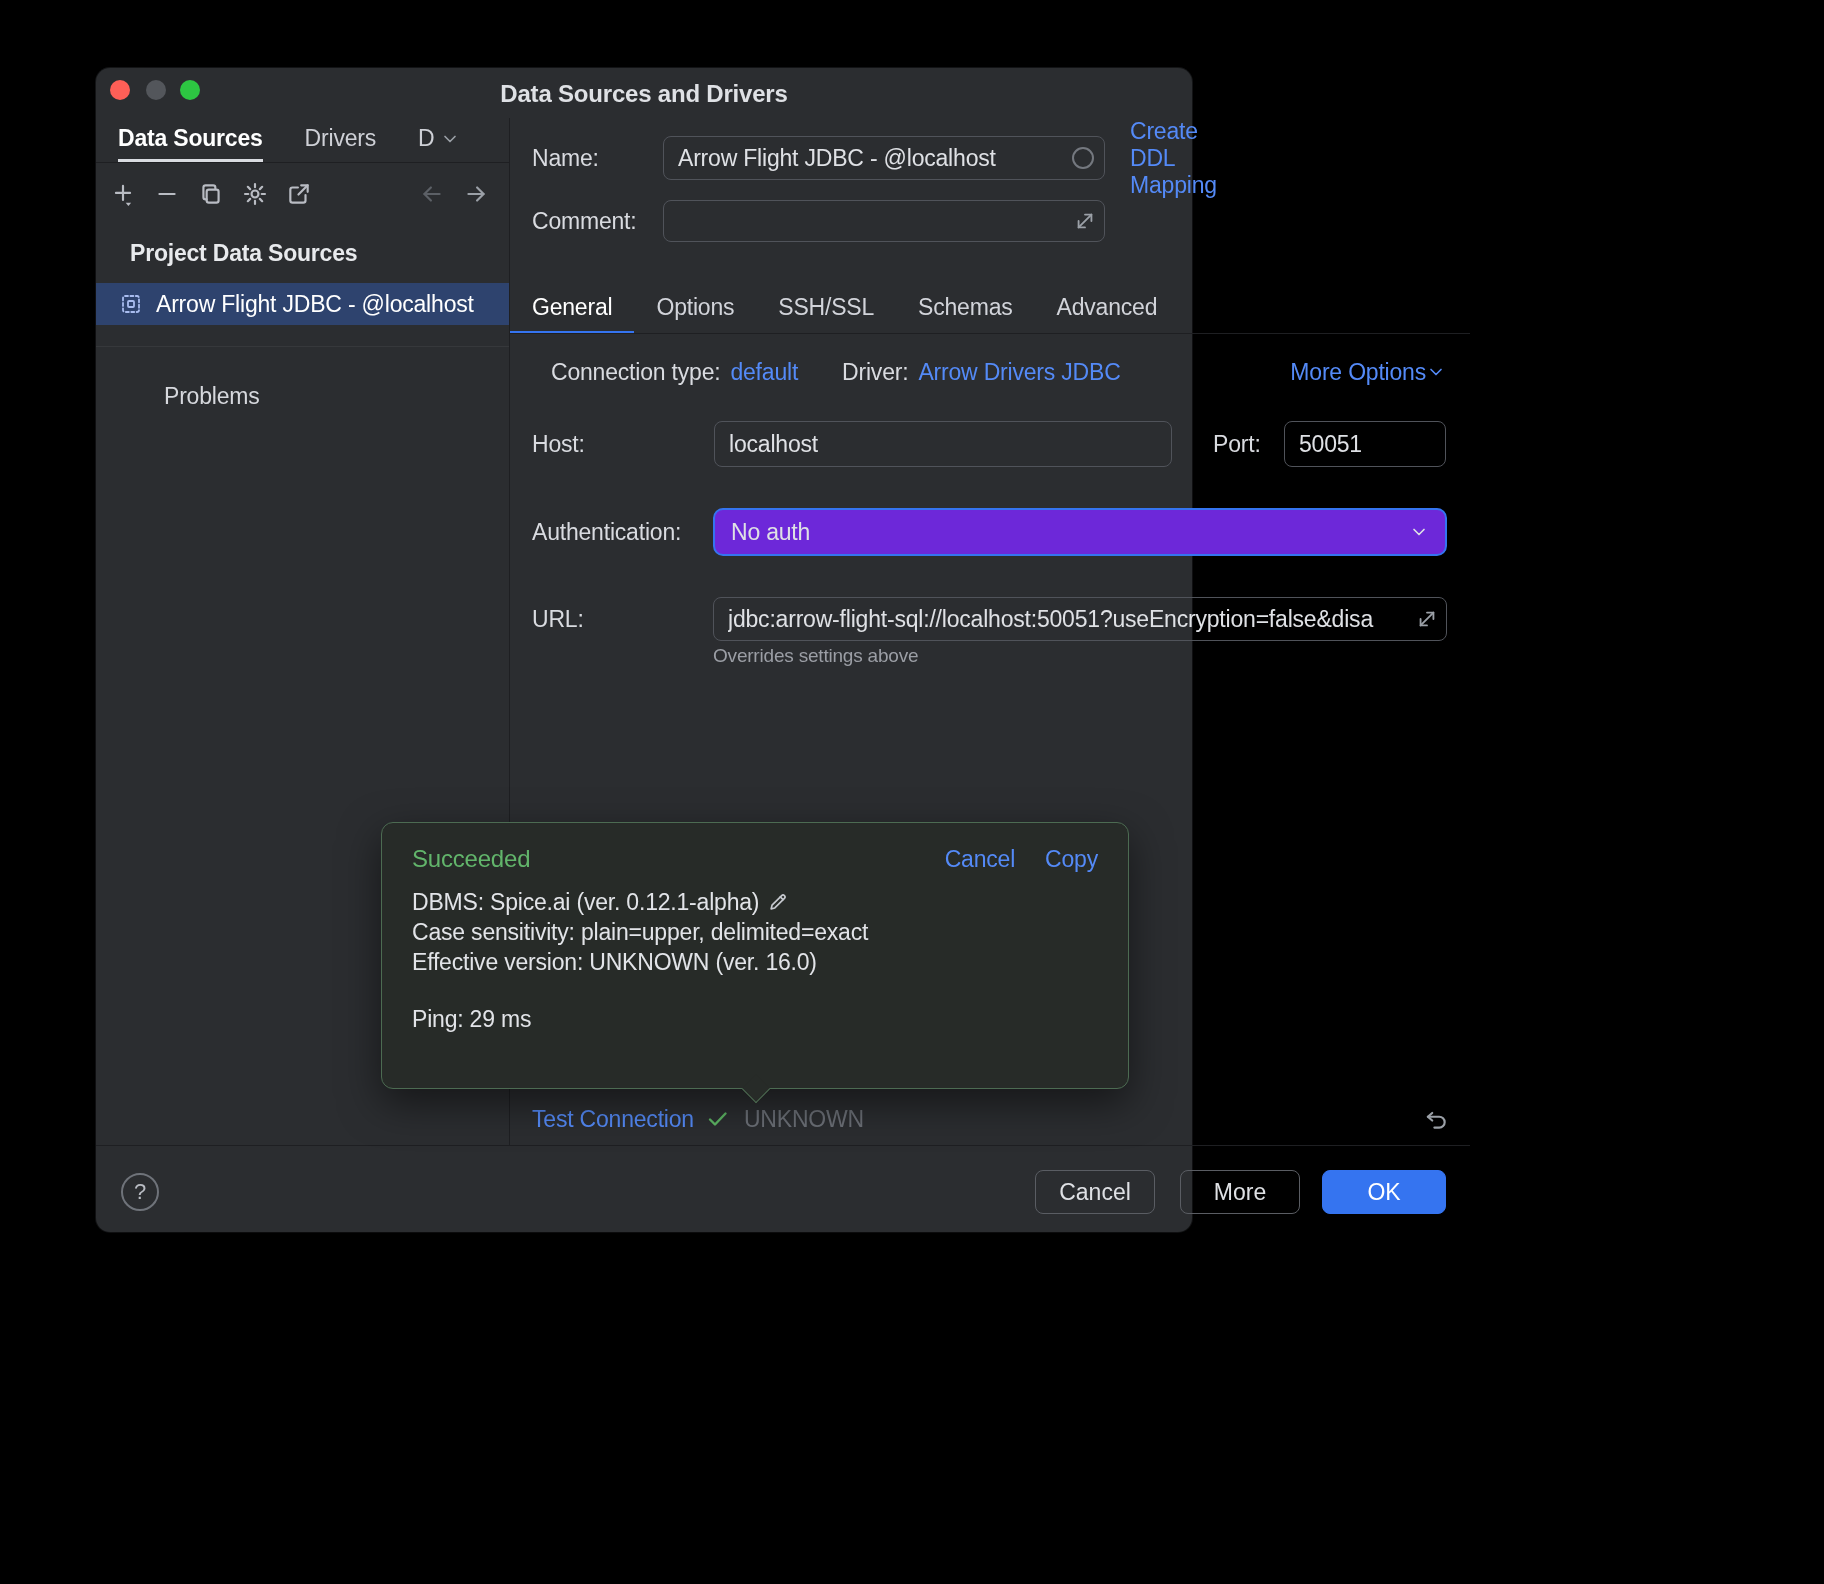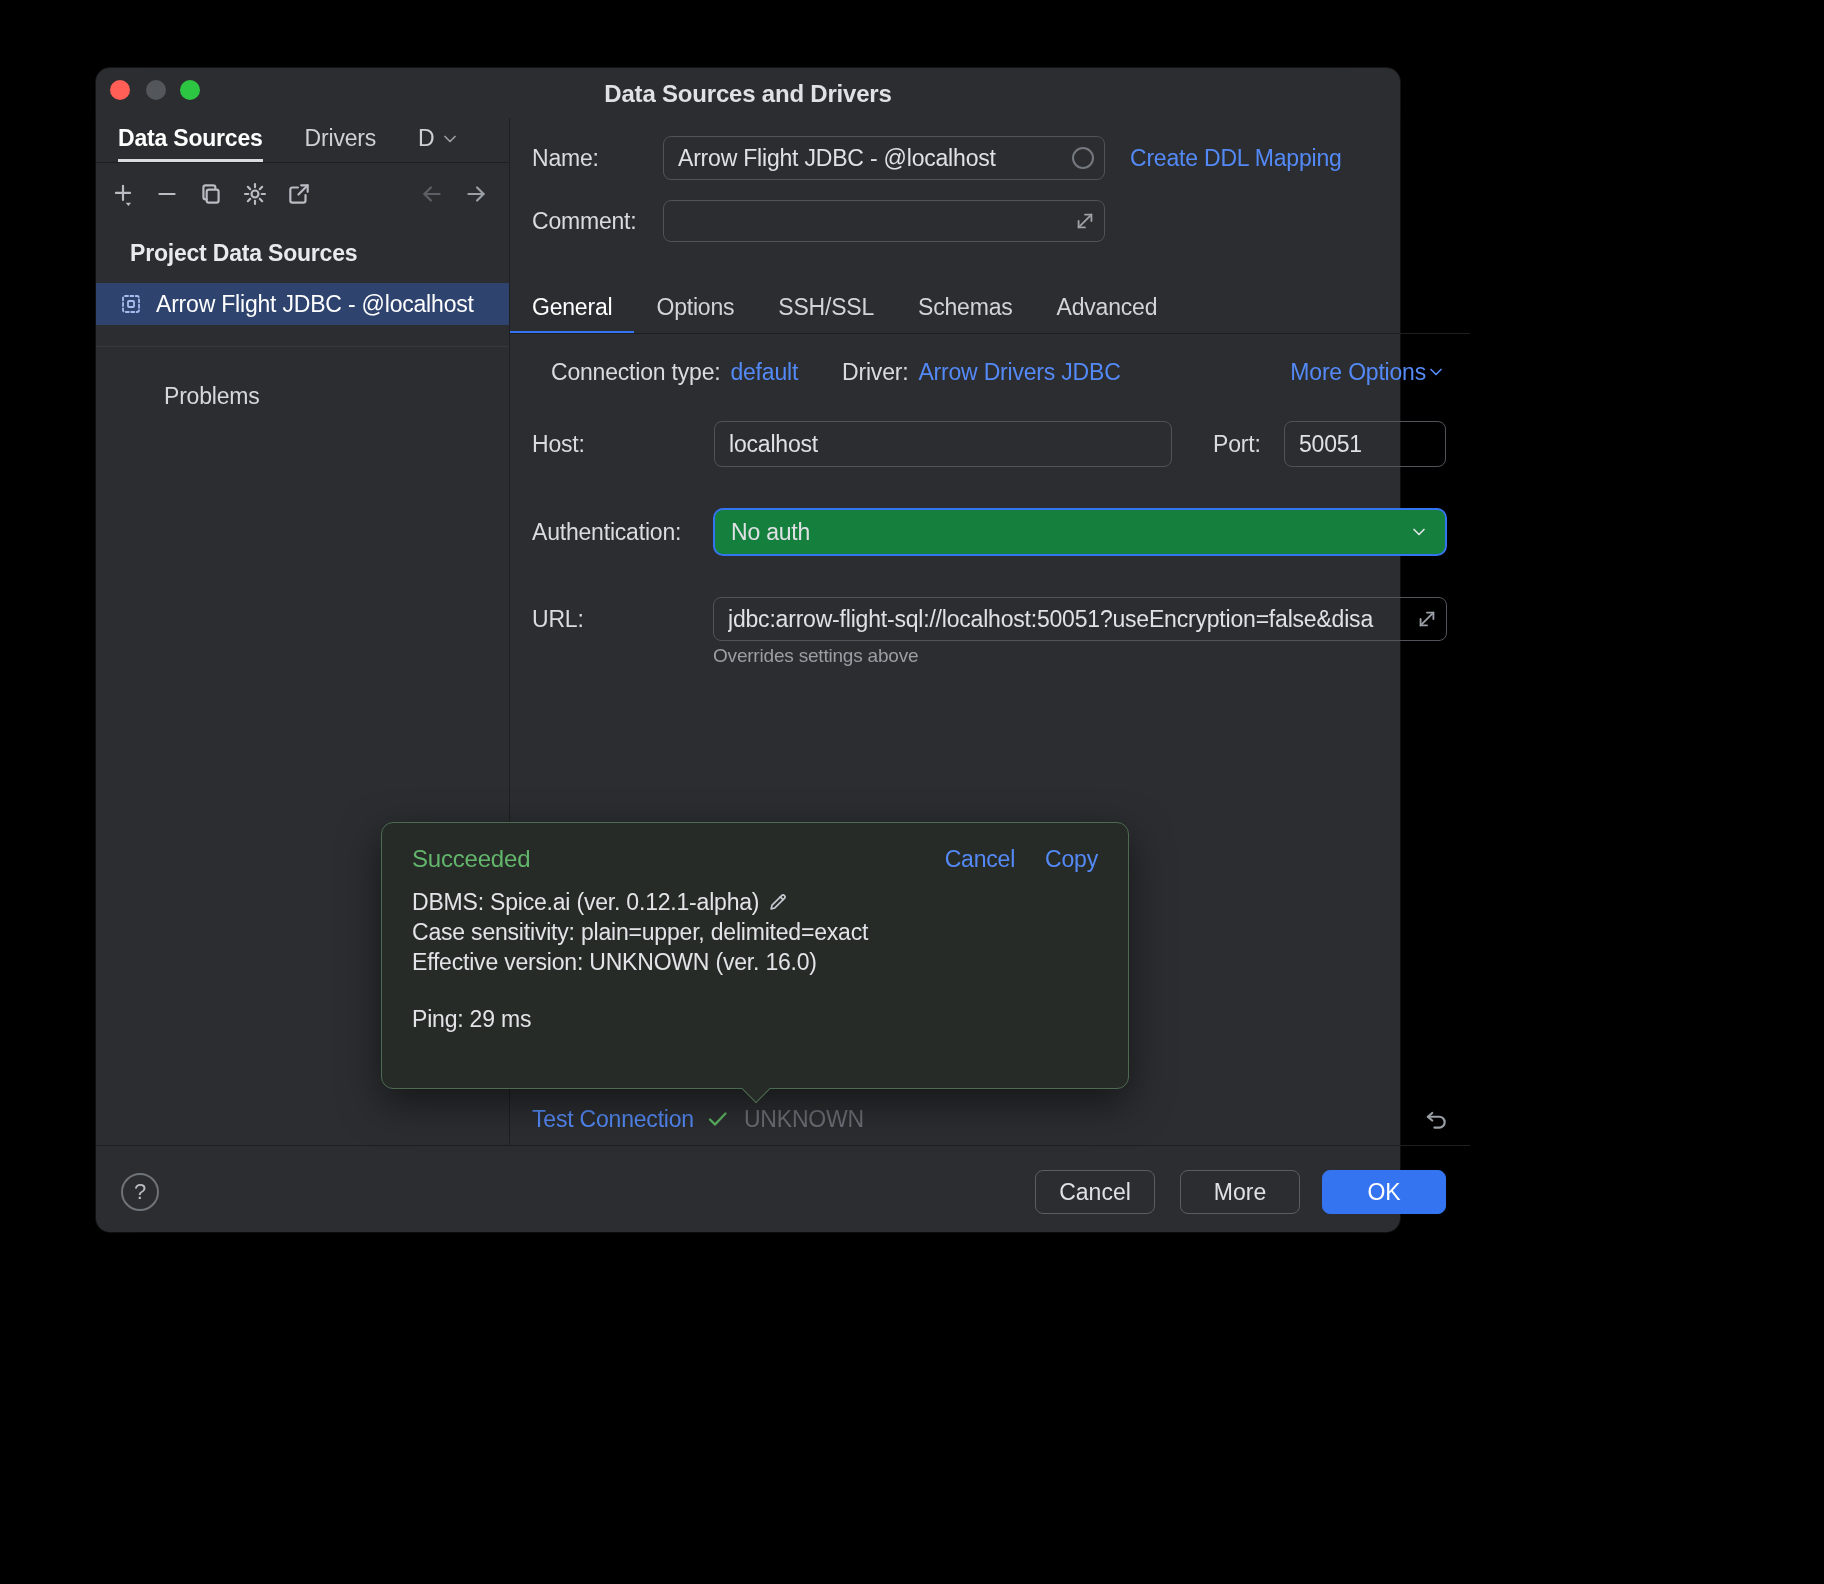--- a/index.html
+++ b/index.html
@@ -1,21 +1,21 @@
 <!DOCTYPE html>
 <html><head>
 <meta charset="utf-8">
 <style>
   * { margin:0; padding:0; box-sizing:border-box; }
   html,body { background:#000; }
   body { width:1824px; height:1584px; position:relative; overflow:hidden;
          font-family:"Liberation Sans", sans-serif; color:#dfe1e5; letter-spacing:-0.2px; }
   svg { display:block; fill:none; stroke:currentColor; stroke-width:2; stroke-linecap:round; stroke-linejoin:round; }
 
-  .window { position:absolute; left:96px; top:68px; width:1304px; height:1164px;
+  .window { position:absolute; left:96px; top:68px; width:1096px; height:1164px;
             background:#2b2d30; border-radius:14px;
             box-shadow:0 24px 80px rgba(0,0,0,.7), 0 0 0 1px #17181a; }
 
   
   .tl { position:absolute; top:12px; width:20px; height:20px; border-radius:50%; }
   .tl.red   { left:14px; background:#ff5f57; }
   .tl.gray  { left:50px; background:#53565b; }
   .tl.green { left:84px; background:#2dc642; }
   .title { position:absolute; left:0; right:0; top:6px; height:40px; display:flex;
            align-items:center; justify-content:center; font-size:24px; font-weight:700; color:#dfe1e5; }
@@ -86,21 +86,21 @@
 
   .conn-row { position:absolute; left:436px; top:285px; width:914px; height:38px;
               display:flex; align-items:center; font-size:23px; }
   .lab { color:#d9dbe0;margin-left:19px; }
   .link { color:#548af7; }
   .ml10 { margin-left:10px; } .ml28 { margin-left:44px; }
   .more-opts { margin-left:auto; display:flex; align-items:center; color:#548af7; }
 
   .select { position:absolute; left:617px; top:440px; width:734px; height:48px;
             border:2px solid #3574f0; border-radius:10px; display:flex; align-items:center;
-            padding:0 16px; font-size:23px; color:#dfe1e5; background:#15803d; }
+            padding:0 16px; font-size:23px; color:#dfe1e5; background:#6d28d9; }
   .select .chev { margin-left:auto; }
 
   .url-note { position:absolute; left:617px; top:577px; font-size:19px; color:#9b9ea5; }
 
   
   .popup { position:absolute; left:285px; top:754px; width:748px; height:267px;
            background:#272b28; border:1px solid #4c6b52; border-radius:12px;
            box-shadow:0 14px 40px rgba(0,0,0,.5); padding:20px 30px; z-index:5; }
   .popup-notch { position:absolute; left:364px; bottom:-11px; width:20px; height:20px;
                  background:#272b28; border-right:1px solid #4c6b52; border-bottom:1px solid #4c6b52;

